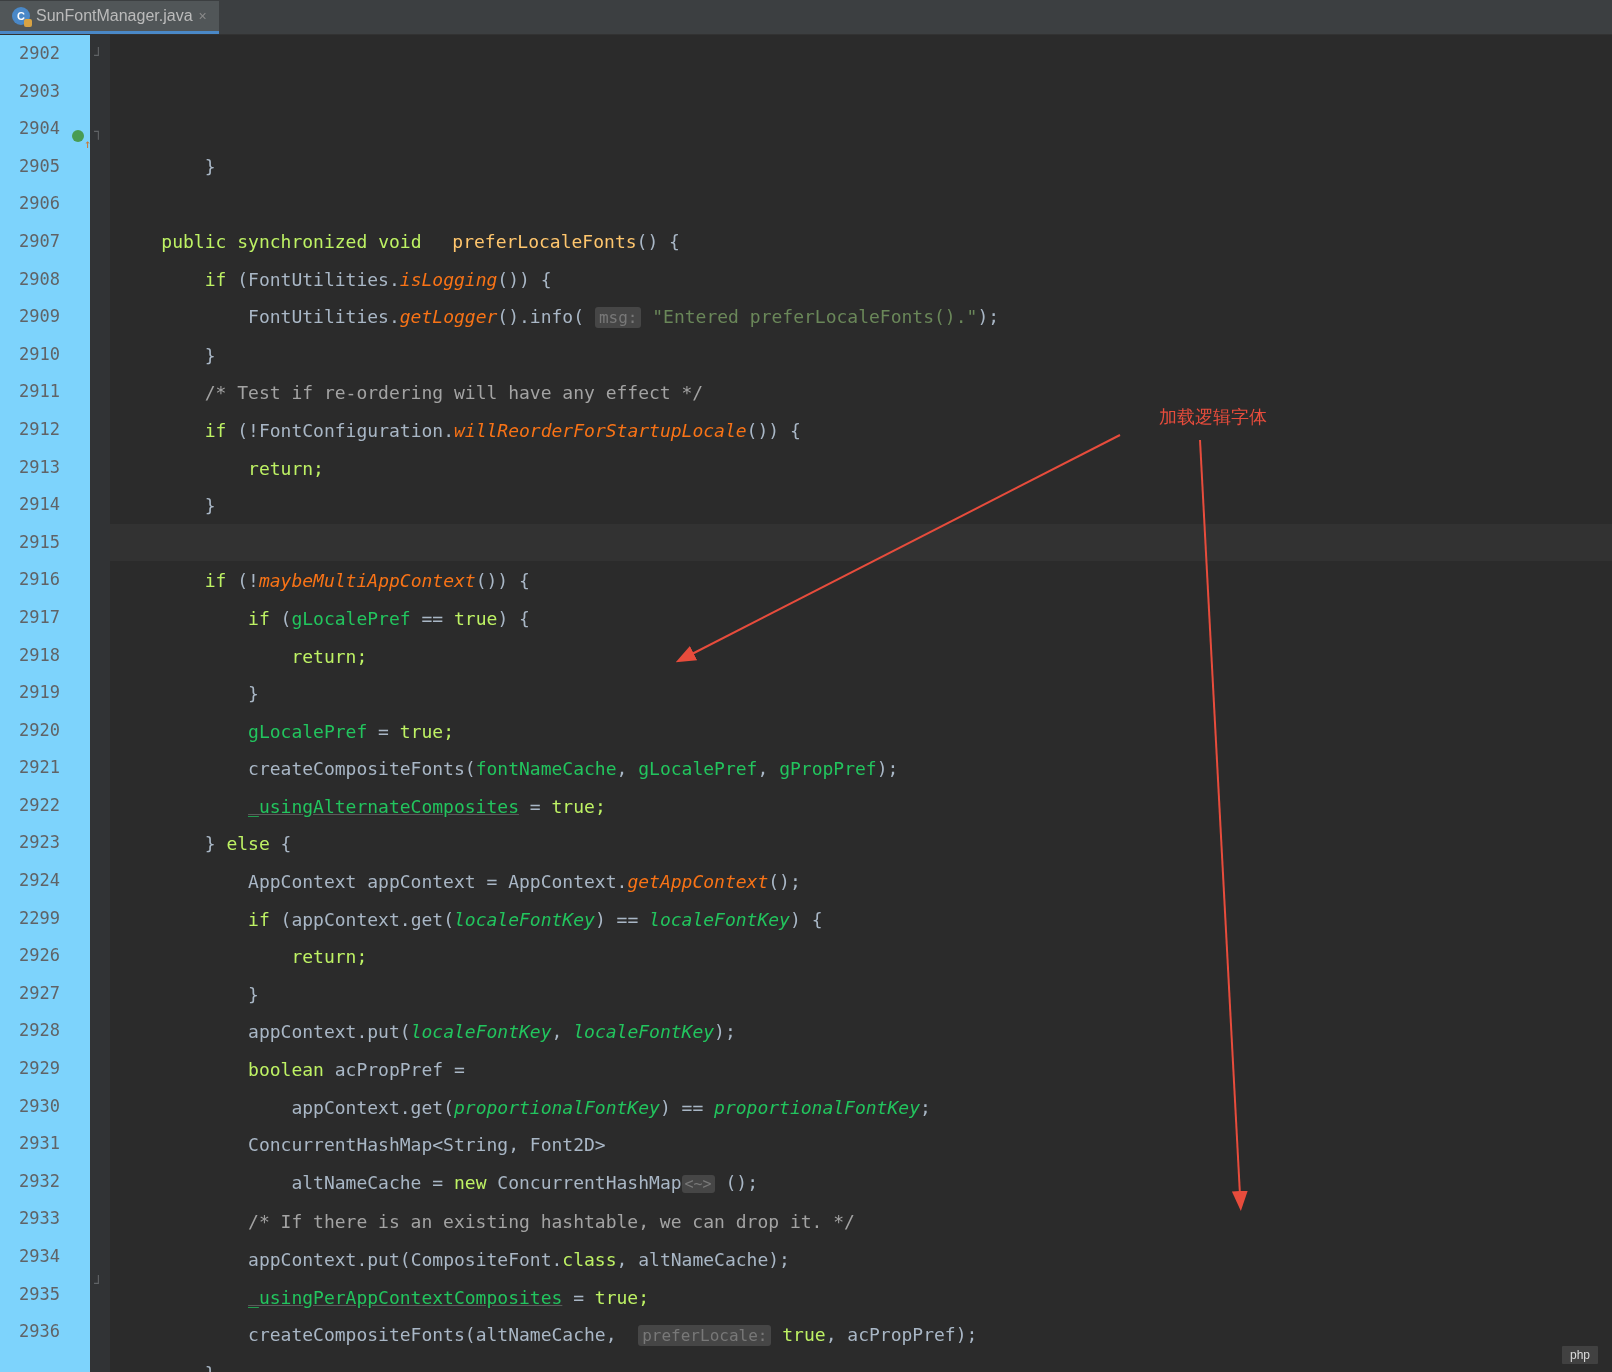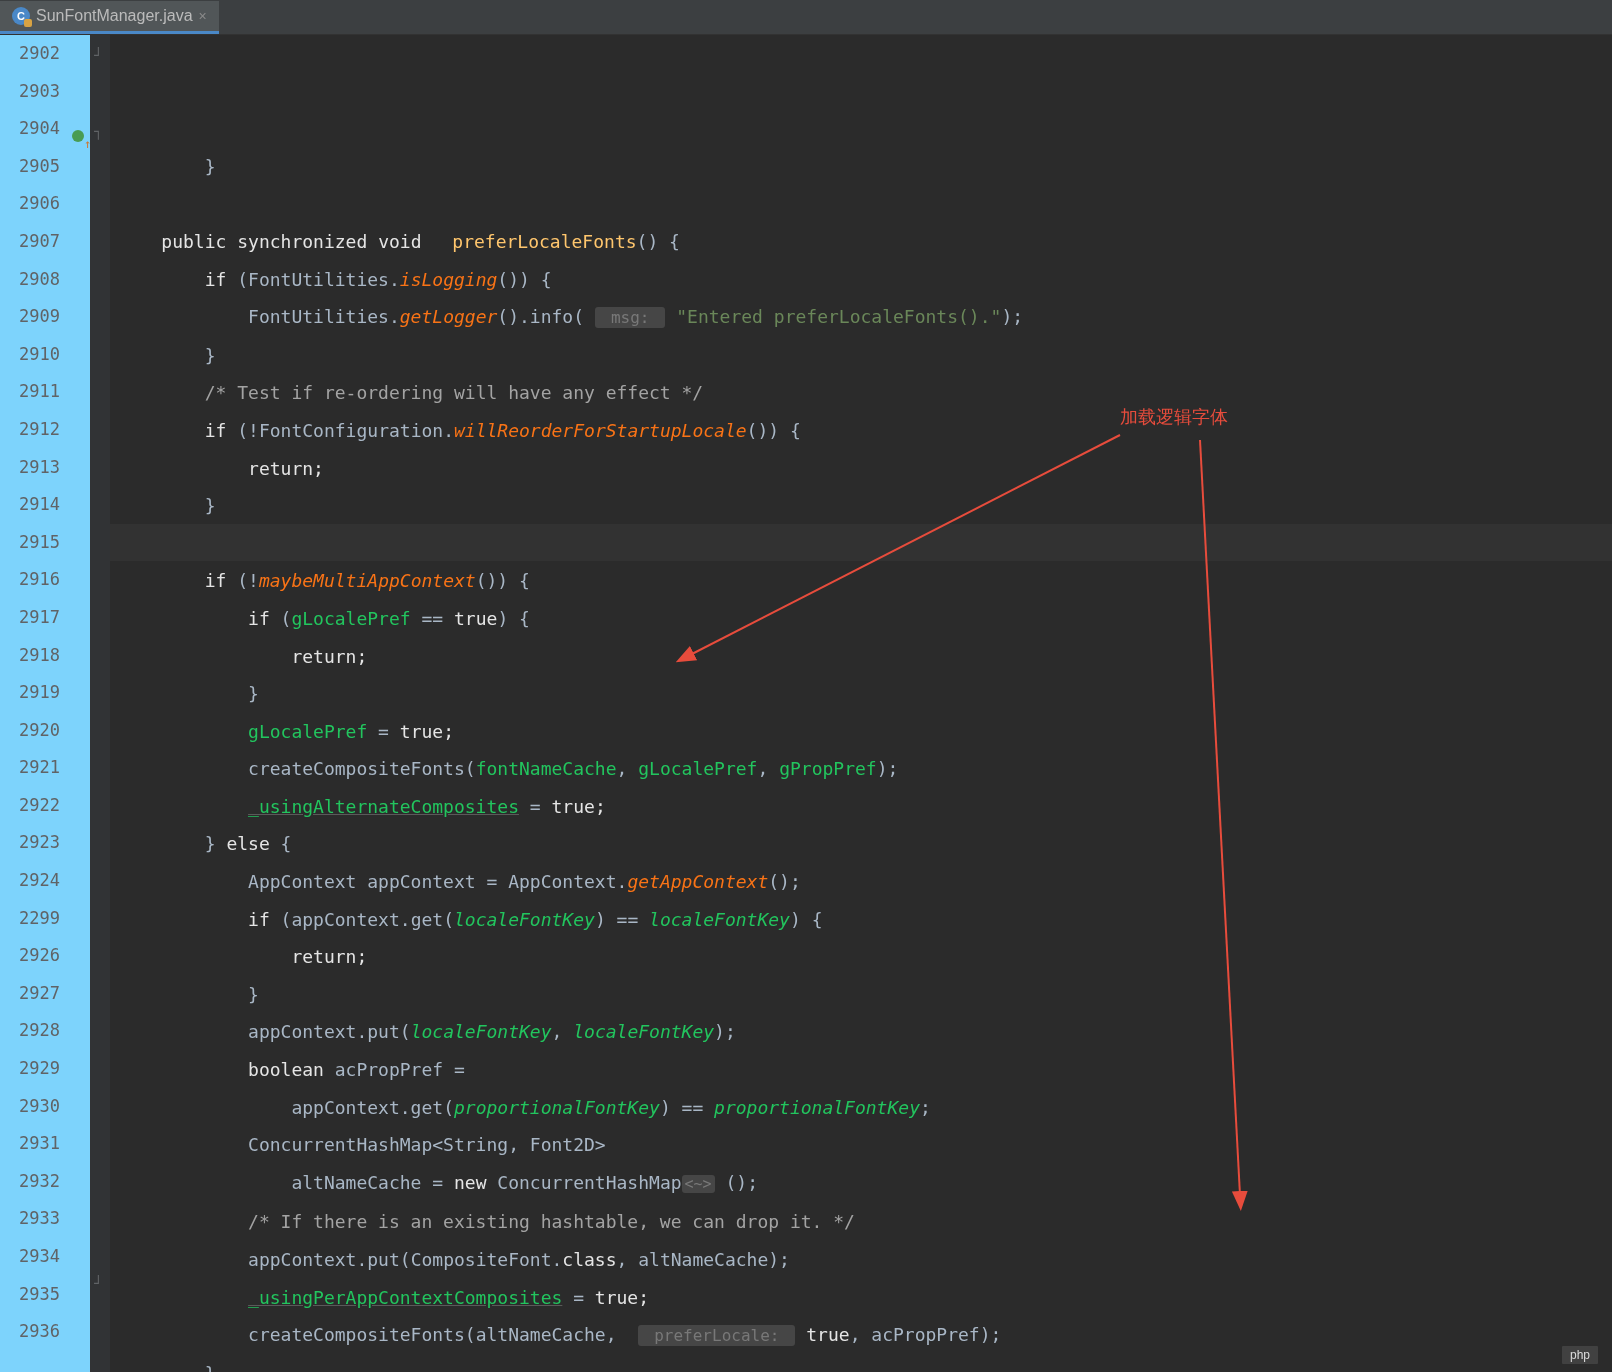--- a/index.html
+++ b/index.html
@@ -113,36 +113,37 @@
     }
     .highlight-line {
       position: absolute;
       left: 0;
       right: 0;
       height: 37.6px;
       background: #323232;
       z-index: 0;
     }
     .code-content { position: relative; z-index: 1; }
-    .kw { color: #e5e5e5; }
+    .kw { color: #bef264; }
     .method { color: #ffc66d; margin-left: 20px; }
     .static-method { color: #f97316; font-style: italic; }
     .field { color: #22c55e; }
     .str { color: #6a8759; }
     .comment { color: #a3a3a3; }
-    .param-hint { background: #464646; color: #787878; padding: 1px 16px; border-radius: 3px; font-size: 16px;}
+    .param-hint { background: #464646; color: #787878; padding: 1px 4px; border-radius: 3px; font-size: 16px;}
     .type-hint { background: #464646; color: #787878; padding: 0px 3px; border-radius: 3px; font-size: 15px;}
     .plain { color: #a9b7c6; }
     .underline { text-decoration: underline; text-decoration-color: #5a5a5a; }
     .annotation {
       position: absolute;
       color: #e74c3c;
       font-family: -apple-system, sans-serif;
       font-size: 18px;
       z-index: 10;
+      margin-left: 39px;
     }
     .annotation-label {
       position: absolute;
       top: 370px;
       left: 1120px;
     }
     svg.arrows {
       position: absolute;
       top: 0; left: 0;
       width: 100%; height: 100%;

